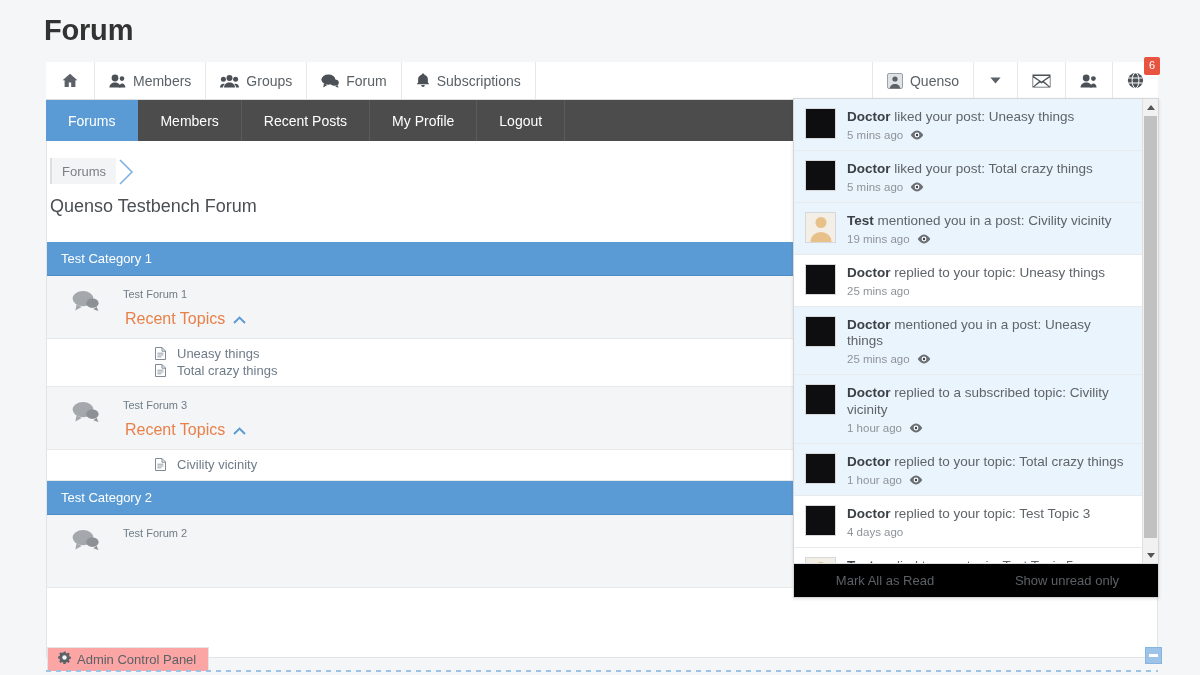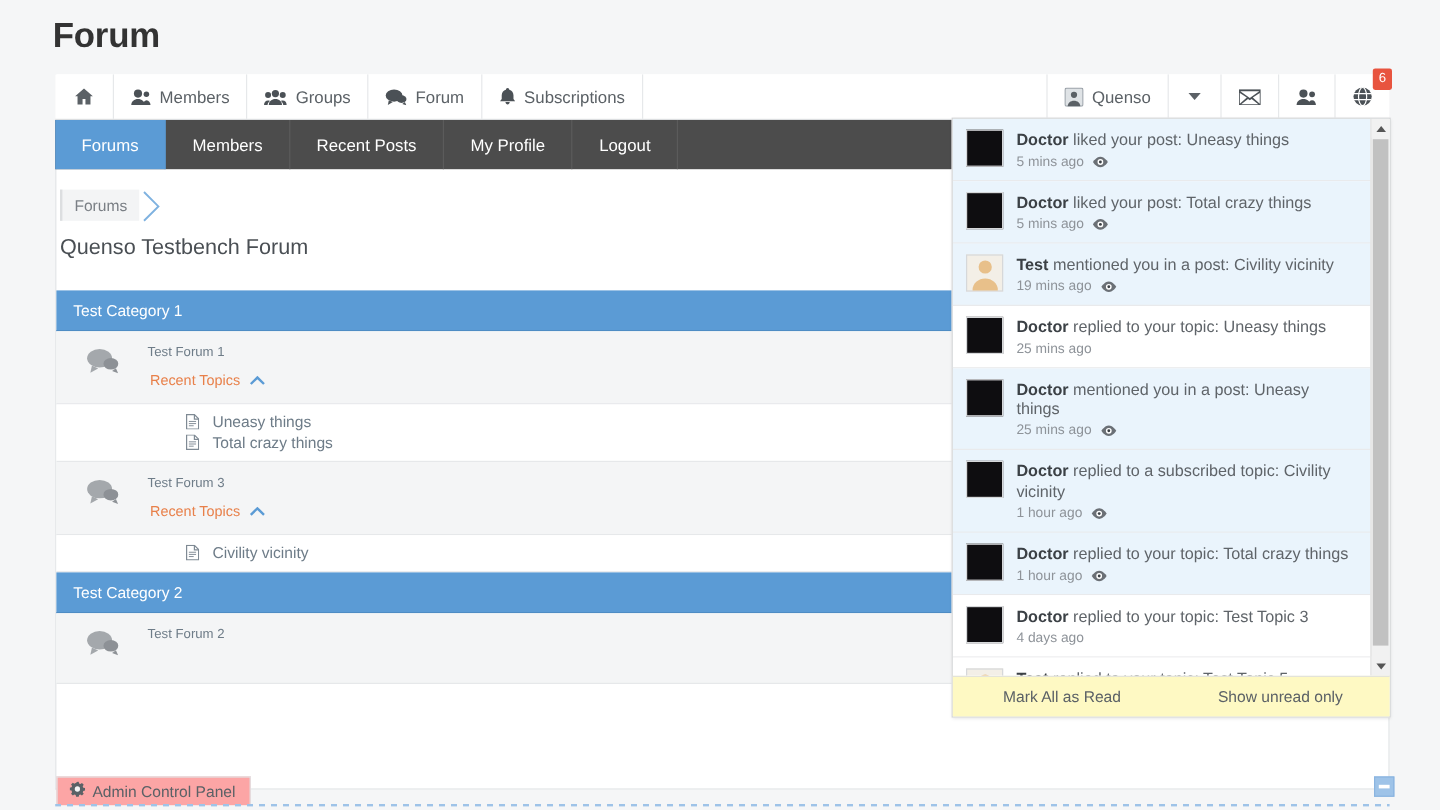--- a/index.html
+++ b/index.html
@@ -110,21 +110,21 @@
     padding: 12px 0 10px 0;
     border-bottom: 1px solid #e6e8ea;
   }
   .forum-row .fr-inner { display: flex; align-items: flex-start; }
   .forum-icon { width: 76px; display: flex; justify-content: center; padding-top: 2px; }
   .forum-body { flex: 1 1 auto; }
   .forum-name { font-size: 11px; color: #6e7c88; line-height: 1.1; }
   .recent-toggle {
     display: inline-flex; align-items: center; gap: 8px;
     margin-top: 10px; margin-left: 2px;
-    font-size: 12px; color: #e8804a;
+    font-size: 16px; color: #e8804a;
   }
   .topics-panel { background: #ffffff; border-bottom: 1px solid #e6e8ea; padding: 6px 0 7px 0; }
   .topic-row {
     display: flex; align-items: center; gap: 10px;
     padding: 1px 0 1px 108px;
     font-size: 13px; color: #6e7c88;
   }
   .doc-icon { width: 12px; display: inline-flex; }
 
   
@@ -193,21 +193,21 @@
   .notif-text { flex: 1 1 auto; min-width: 0; padding-top: 1px; }
   .notif-line { font-size: 13.5px; color: #5f6469; line-height: 1.25; }
   .notif-line b { color: #3b4045; font-weight: bold; }
   .notif-meta {
     display: flex; align-items: center; gap: 7px;
     margin-top: 3px; font-size: 11.5px; color: #8e9399;
   }
   .eye { display: inline-flex; }
   .notif-footer {
     flex: 0 0 auto; height: 34px;
-    background: #fef9c3; border-top: 1px solid #dcdee0;
+    background: #000000; border-top: 1px solid #dcdee0;
     display: flex; align-items: center;
     font-size: 13px; color: #5b6166;
   }
   .notif-footer span { flex: 1 1 50%; text-align: center; }
 
   
   .nscroll {
     position: absolute; right: 0; top: 0; width: 16px; height: 100%;
     background: #f1f1f1; border-left: 1px solid #e0e0e0;
   }
@@ -462,21 +462,21 @@
             </svg>
         </span>
         <span>Civility vicinity</span>
       </div>
     </div>
 
     <div class="cat-header">
       <span>Test Category 2</span>
     </div>
 
-    <div class="forum-row" style="padding-bottom:22px;">
+    <div class="forum-row" style="padding-bottom:36px;">
       <div class="fr-inner">
         <div class="forum-icon">
           <svg width="27" height="22" viewBox="0 0 27 22">
               <ellipse cx="11" cy="8.6" rx="10.4" ry="7.7" fill="#a4a8ac"></ellipse>
               <path fill="#a4a8ac" d="M4.6 14.6 3.3 20.6 9.8 17z"></path>
               <ellipse cx="20.4" cy="13.2" rx="6.2" ry="4.8" fill="#8d9196"></ellipse>
               <path fill="#8d9196" d="M24.6 16.8 26.4 21 21.4 19.2z"></path>
             </svg>
         </div>
         <div class="forum-body">

